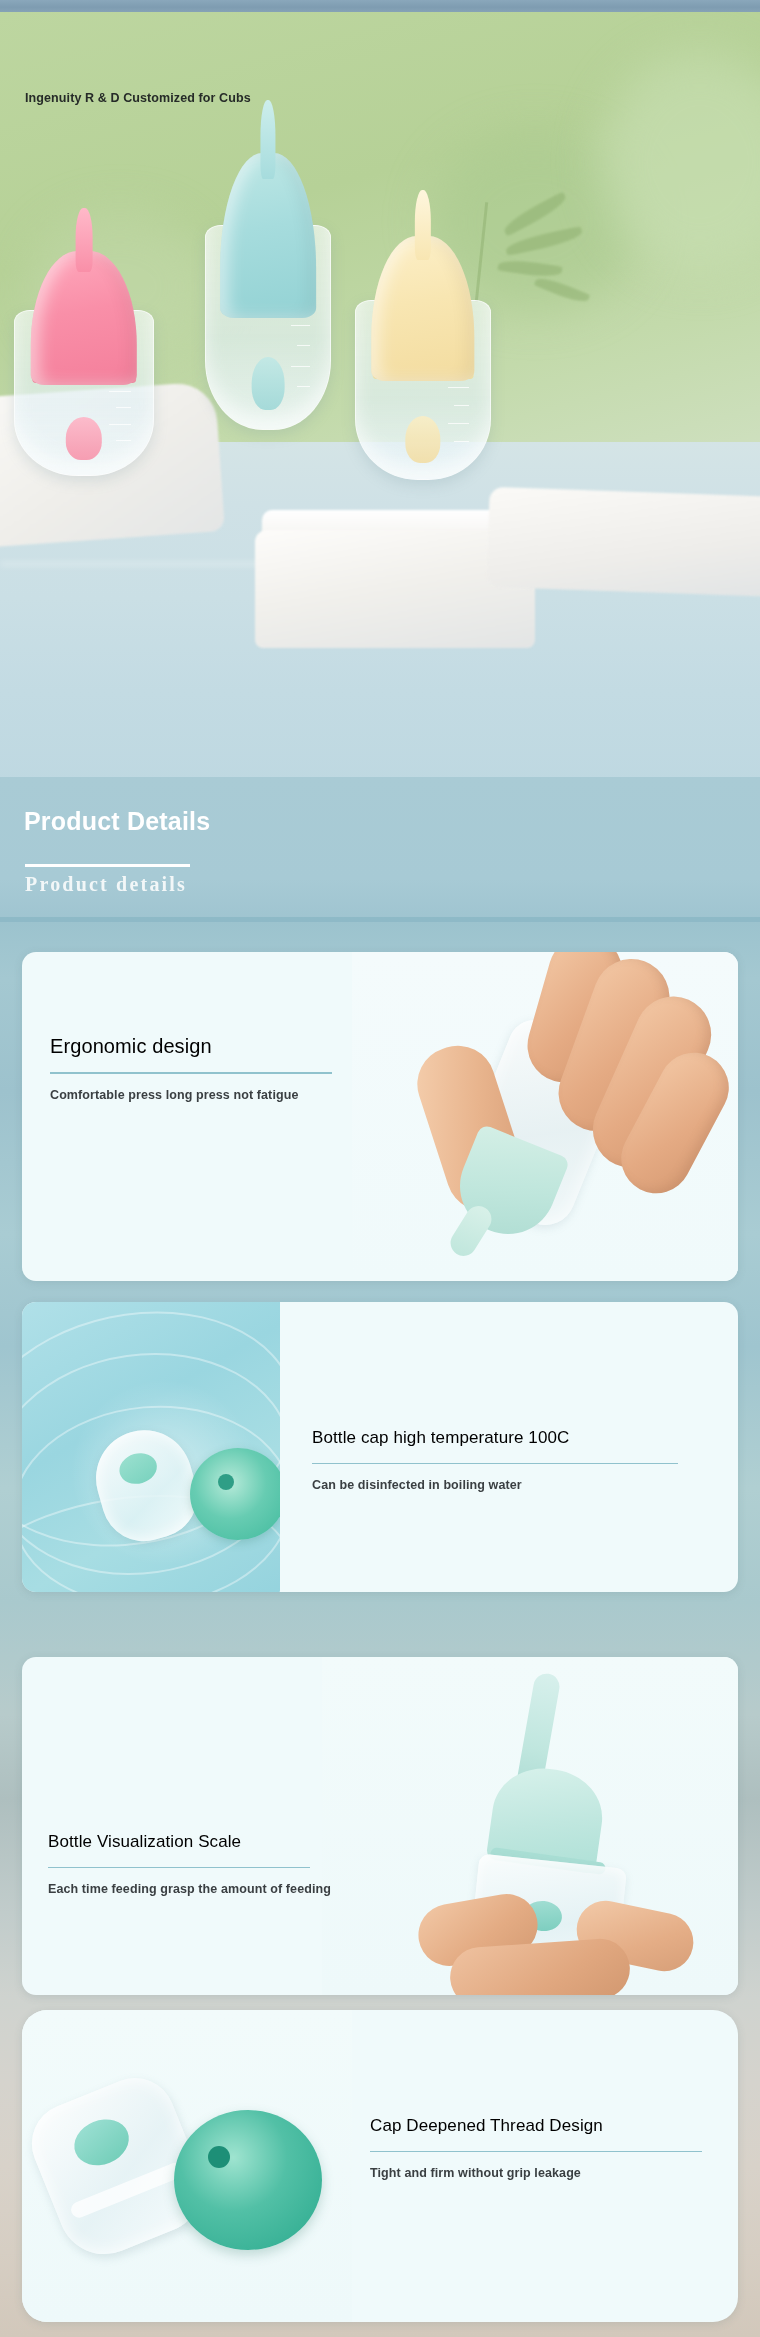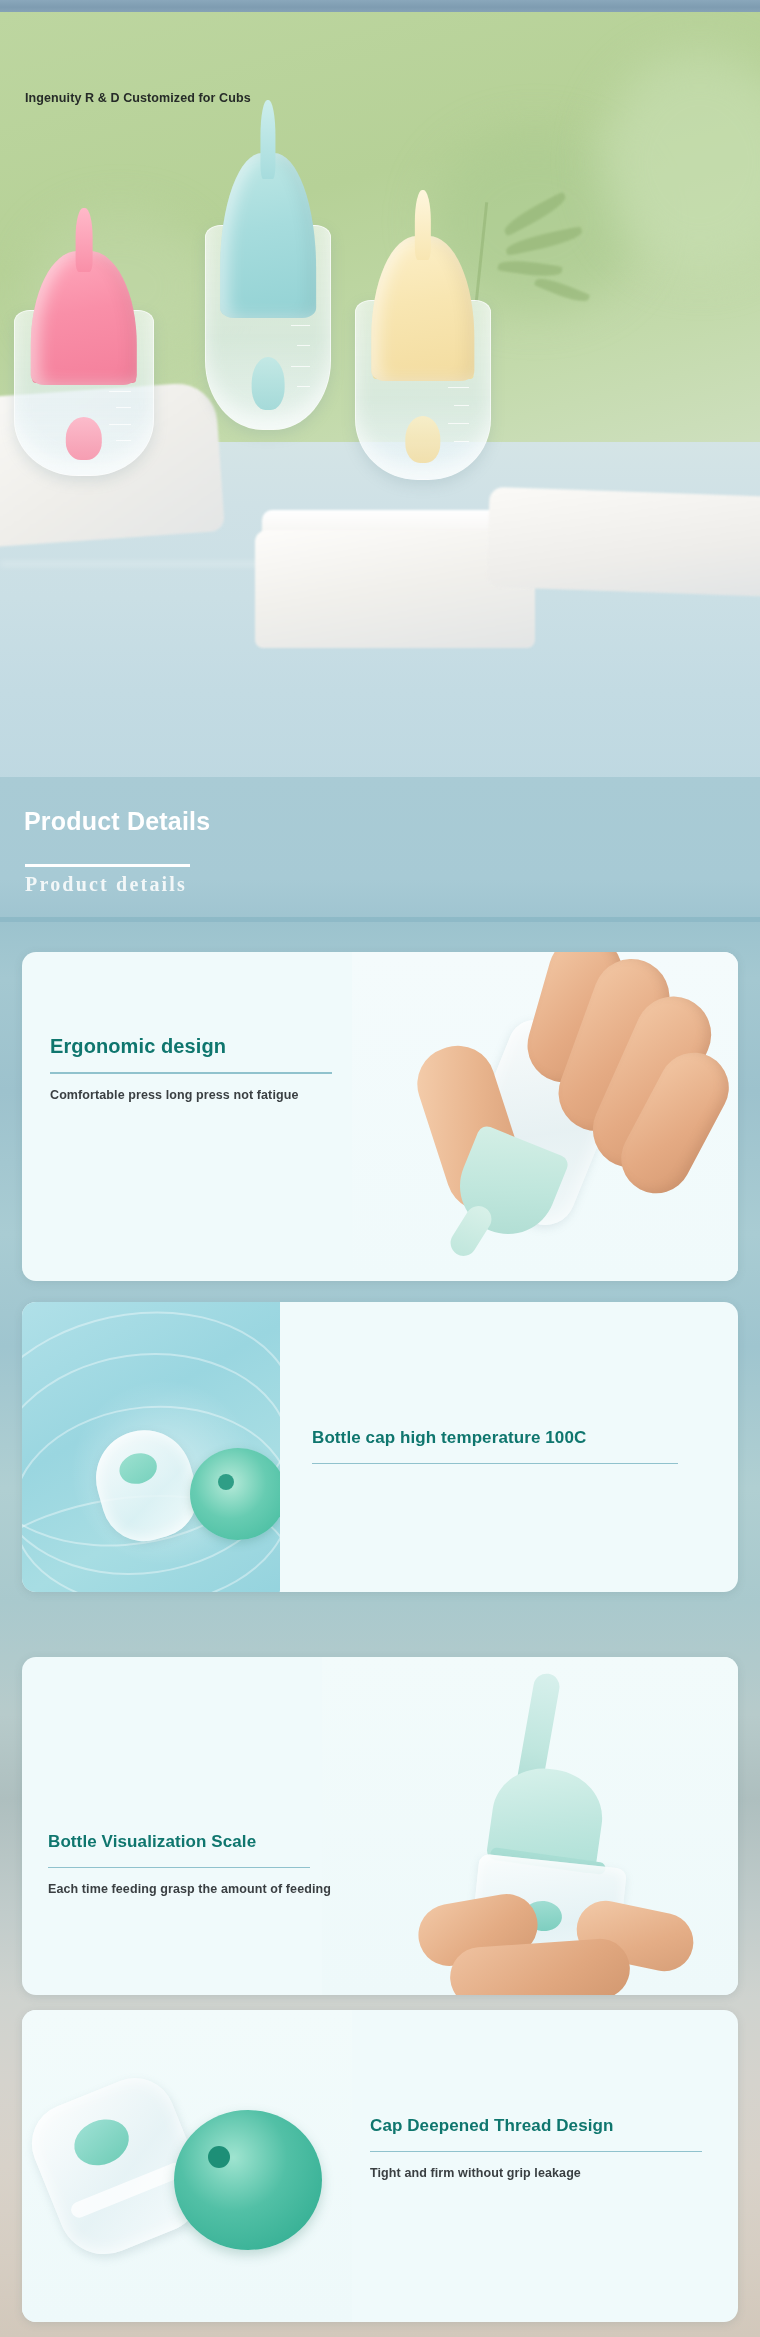--- a/index.html
+++ b/index.html
@@ -180,25 +180,25 @@
   }
 
   .card{
     position:absolute; left:22px; width:716px;
     background:#f0fafb; border-radius:14px; overflow:hidden;
     box-shadow:0 2px 8px rgba(80,110,120,.16);
   }
   #card-1{ top:952px; height:329px; }
   #card-2{ top:1302px; height:290px; }
   #card-3{ top:1657px; height:338px; }
-  #card-4{ top:2010px; height:312px; }
+  #card-4{ top:2010px; height:312px;border-radius:25px; }
 
   .card-text{ position:absolute; }
   .card-title{
-    font-size:17px; font-weight:bold; color:#0f766e; line-height:1.22;
+    font-size:17px; font-weight:normal; color:#000000; line-height:1.22;
     letter-spacing:.1px;
   }
   .card-rule{ height:1.5px; background:#7fb7c4; opacity:.85; margin:14px 0 13px 0; }
   .card-desc{
     font-size:12.5px; font-weight:bold; color:#3a3f42; line-height:1.42; letter-spacing:.1px;
   }
 
   
   #card-1 .card-text{ left:28px; top:82px; width:320px; }
   #card-1 .card-rule{ width:282px; }
@@ -442,20 +442,21 @@
     <div class="ripple r1"></div>
     <div class="ripple r2"></div>
     <div class="ripple r3"></div>
     <div class="ripple r4"></div>
     <div class="cap-clear"></div>
     <div class="cap-green"></div>
   </div>
   <div class="card-text">
     <div class="card-title">Bottle cap high temperature 100C</div>
     <div class="card-rule"></div>
+    <div class="card-desc">Can be disinfected in boiling water</div>
   </div>
 </div>
 
 <div class="card" id="card-3">
   <div class="photo" id="photo-3">
     <div class="p-tip"></div>
     <div class="p-cap"></div>
     <div class="p-ring"></div>
     <div class="p-glass"></div>
     <div class="p-bulb"></div>

